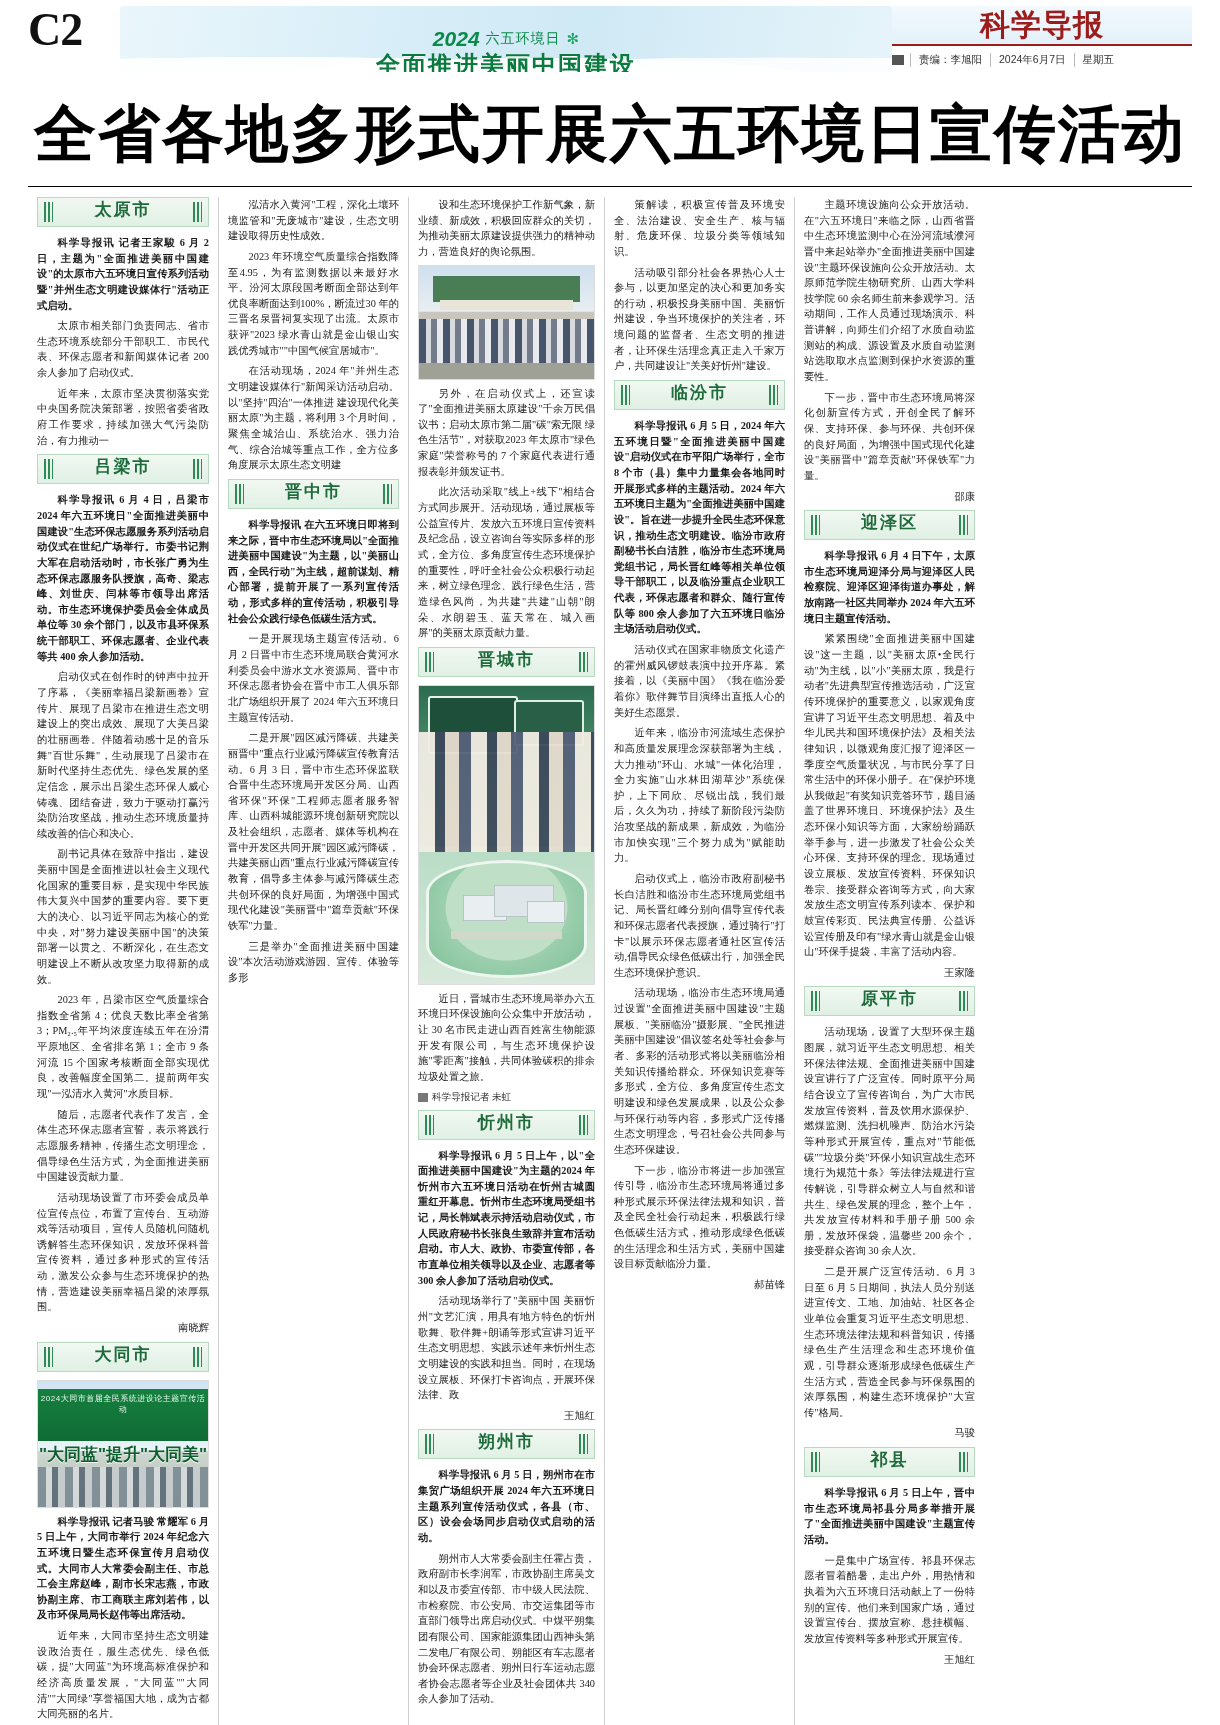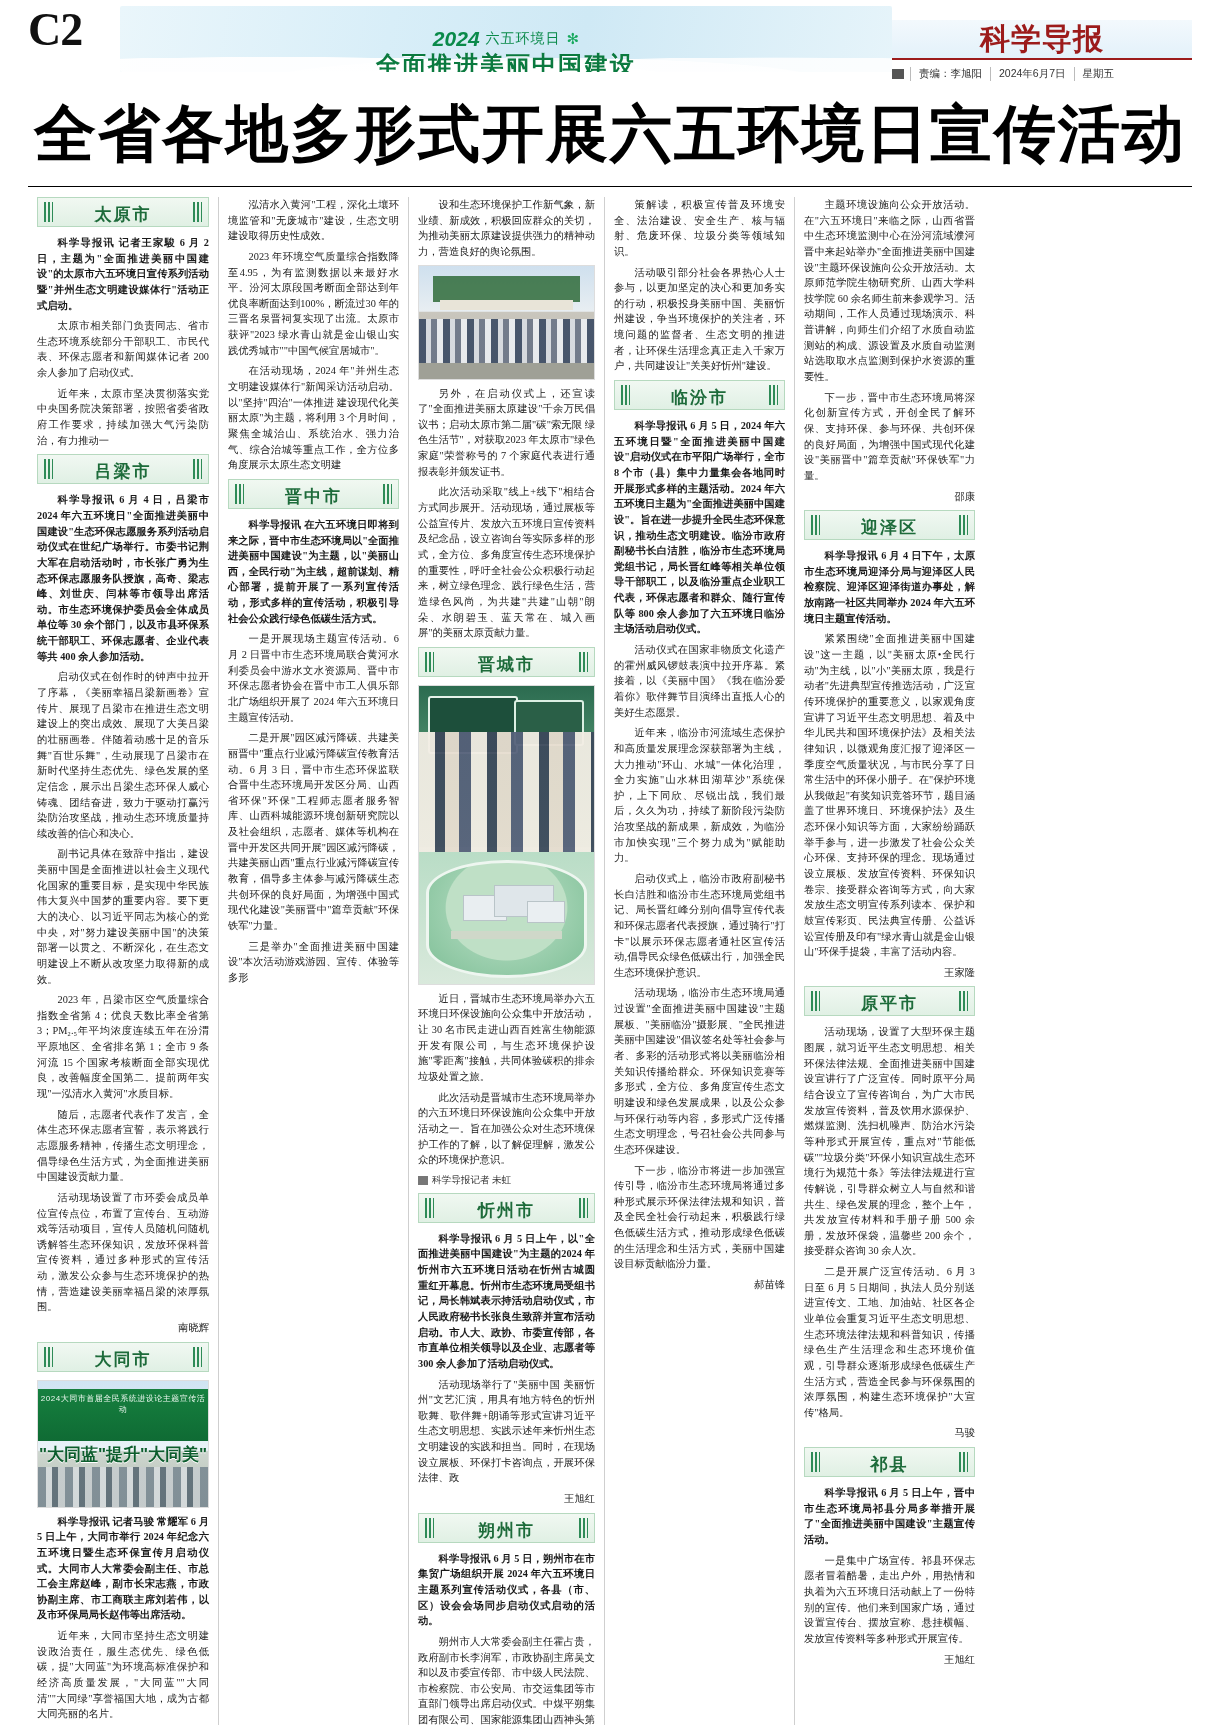--- a/index.html
+++ b/index.html
@@ -45,21 +45,21 @@
     font-size:14px; color:#0a8a4a; letter-spacing:1px;
   }
   .leaf { color:#16a85c; font-size:15px; }
   .banner-line2 {
     font-family:"Liberation Sans", sans-serif;
     font-size:24px; font-weight:bold; letter-spacing:2px;
     color:#0b7a3f; line-height:1.1;
     text-shadow:0 1px 0 #ffffff;
   }
   .nameplate {
-    width:300px; margin-top:20px; position:relative;
+    width:300px; margin-top:6px; position:relative;
   }
   .np-top {
     height:40px; background:linear-gradient(180deg,#f3f9fd,#e3f1fa);
     border-bottom:2px solid #9c1b1b;
     display:flex; align-items:center; justify-content:center;
   }
   .np-title {
     font-family:"Liberation Serif", serif;
     font-size:30px; font-weight:bold; color:#9c1b1b;
     letter-spacing:1px;
@@ -100,21 +100,21 @@
   p.noind { text-indent:0; }
   p.sig { text-align:right; text-indent:0; margin-top:2px; }
   .lead { font-weight:bold; }
 
   
   .city-head {
     position:relative; margin:6px 0 8px;
     height:30px;
     background:linear-gradient(180deg,#f1f8f2,#e0f0e4);
     border:1px solid #b6d9bf;
-    display:flex; align-items:flex-end; justify-content:center;
+    display:flex; align-items:flex-start; justify-content:center;
   }
   .city-head::before {
     content:""; position:absolute; left:6px; top:4px; bottom:4px; width:9px;
     background:repeating-linear-gradient(90deg,#2e8b57 0 2px, transparent 2px 4px);
   }
   .city-head::after {
     content:""; position:absolute; right:6px; top:4px; bottom:4px; width:9px;
     background:repeating-linear-gradient(90deg,#2e8b57 0 2px, transparent 2px 4px);
   }
   .city-head span {
@@ -279,21 +279,20 @@
         <div class="people"></div>
         <div class="model">
           <div class="m-road"></div>
           <div class="m-b1"></div>
           <div class="m-b2"></div>
           <div class="m-b3"></div>
         </div>
       </div>
 
       <p>近日，晋城市生态环境局举办六五环境日环保设施向公众集中开放活动，让 30 名市民走进山西百姓富生物能源开发有限公司，与生态环境保护设施"零距离"接触，共同体验碳积的排余垃圾处置之旅。</p>
-      <p>此次活动是晋城市生态环境局举办的六五环境日环保设施向公众集中开放活动之一。旨在加强公众对生态环境保护工作的了解，以了解促理解，激发公众的环境保护意识。</p>
       <p class="cap noind">
         <span class="mk"></span>
         <span>科学导报记者 未虹</span>
       </p>
 
       <div class="city-head">
         <span>忻州市</span>
       </div>
       <p class="lead">科学导报讯 6 月 5 日上午，以"全面推进美丽中国建设"为主题的2024 年忻州市六五环境日活动在忻州古城圆 重红开幕息。忻州市生态环境局受组书记，局长韩斌表示持活动启动仪式，市人民政府秘书长张良生致辞并宣布活动启动。市人大、政协、市委宣传部，各市直单位相关领导以及企业、志愿者等 300 余人参加了活动启动仪式。</p>
       <p>活动现场举行了"美丽中国 美丽忻州"文艺汇演，用具有地方特色的忻州歌舞、歌伴舞+朗诵等形式宣讲习近平生态文明思想、实践示述年来忻州生态文明建设的实践和担当。同时，在现场设立展板、环保打卡咨询点，开展环保法律、政</p>

